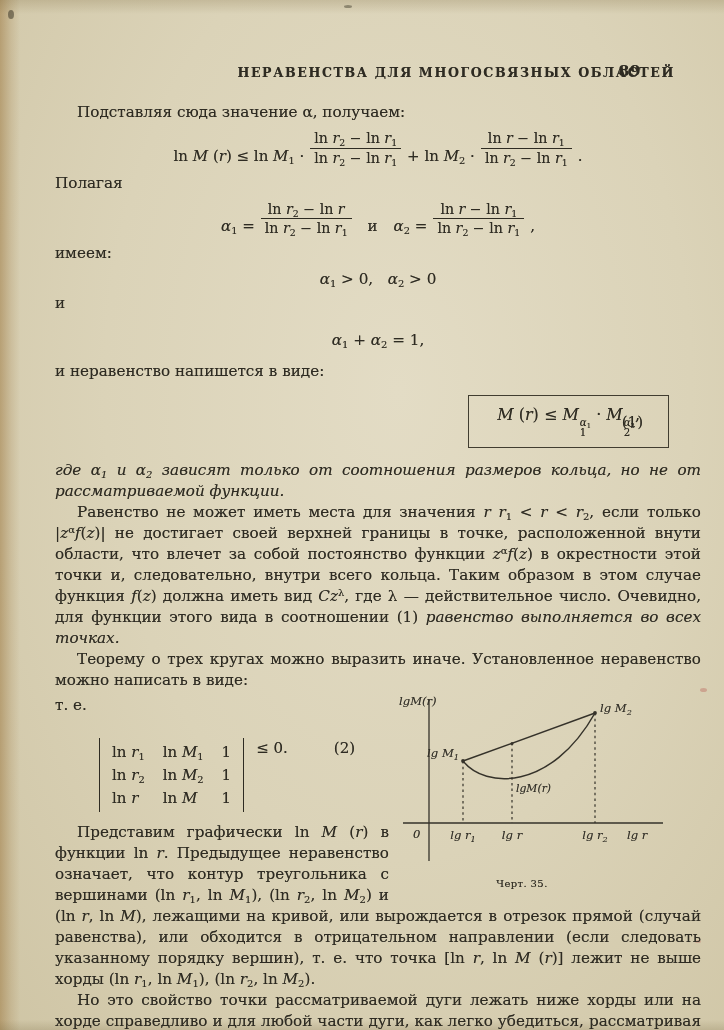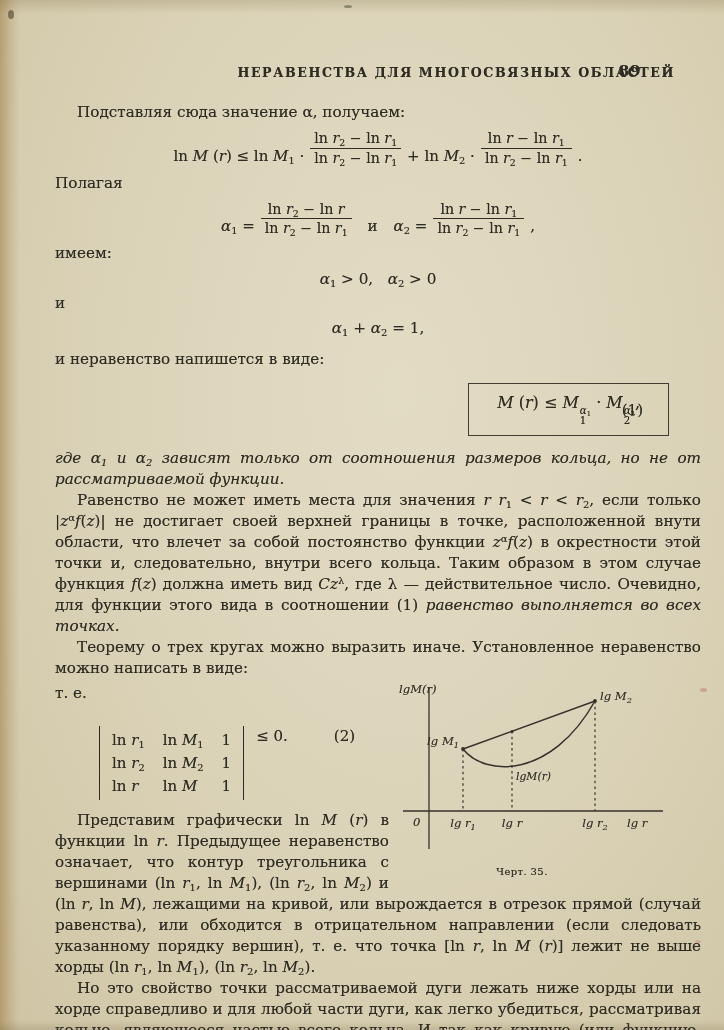--- a/index.html
+++ b/index.html
@@ -141,21 +141,21 @@
     </span>
     <span>,</span>
   </div>
 
   <p class="noindent">имеем:</p>
 
   <p class="centerline" style="margin-top:5px;"><i>α</i><sub>1</sub> &gt; 0,&nbsp;&nbsp;&nbsp;<i>α</i><sub>2</sub> &gt; 0</p>
 
   <p class="noindent">и</p>
 
-  <p class="centerline" style="margin-top:4px;margin-bottom:10px;text-align:center;"><i>α</i><sub>1</sub> + <i>α</i><sub>2</sub> = 1,</p>
+  <p class="centerline" style="margin-top:16px;margin-bottom:10px;text-align:center;"><i>α</i><sub>1</sub> + <i>α</i><sub>2</sub> = 1,</p>
 
   <p class="noindent">и неравенство напишется в виде:</p>
 
   <div class="boxrow">
     <span class="boxed">
       <span><i>M</i> (<i>r</i>) ≤ <i>M</i></span><span class="ss">
           <span><i>α</i><sub>1</sub></span>
           <span>1</span>
         </span>
       <span>· <i>M</i></span><span class="ss">

